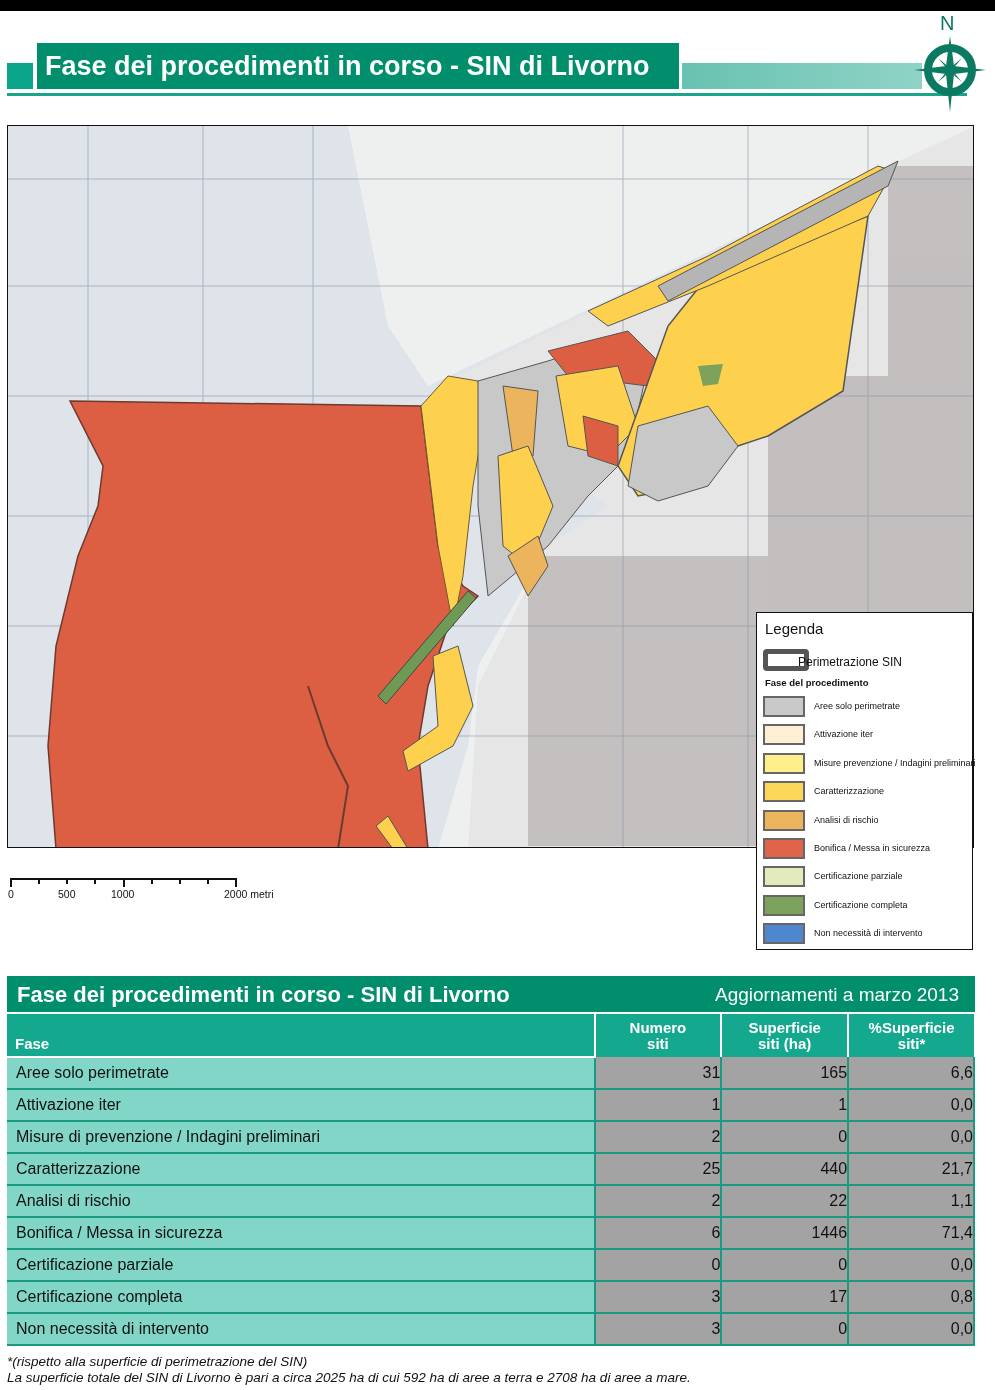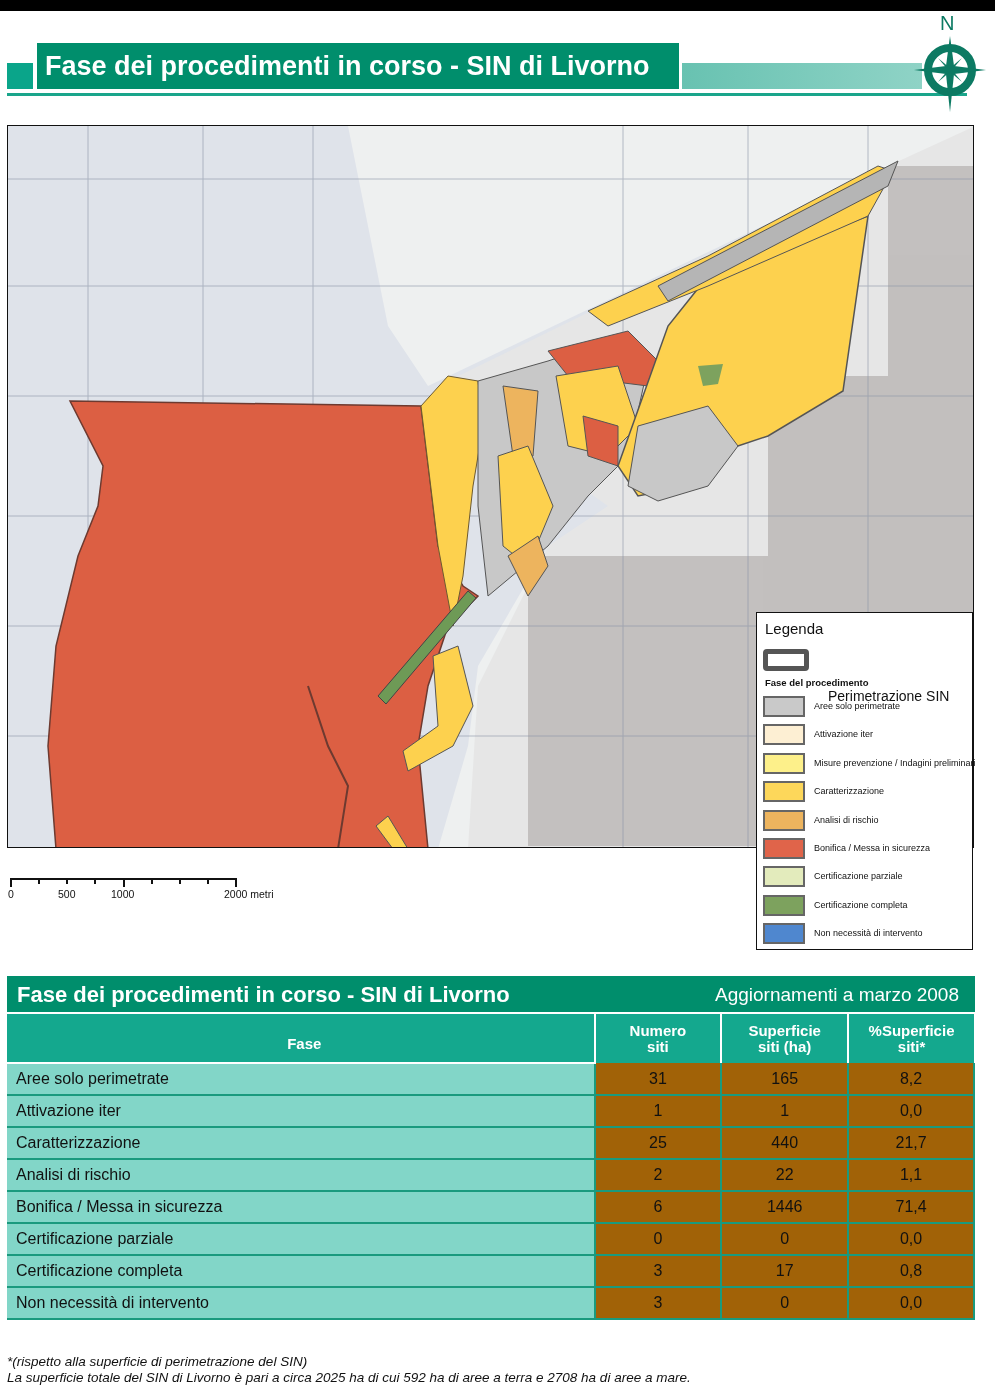--- a/index.html
+++ b/index.html
@@ -11,40 +11,40 @@
   .hdr-line{position:absolute;left:7px;top:93px;width:960px;height:3px;background:#1aa58b;}
   .compass{position:absolute;left:910px;top:12px;width:80px;height:102px;}
   .compass-n{position:absolute;left:30px;top:0;font-size:20px;color:#0c7a63;font-family:"Liberation Sans",sans-serif;}
 
   .map{position:absolute;left:7px;top:125px;width:967px;height:723px;border:1px solid #111;box-sizing:border-box;overflow:hidden;background:#dfe3ea;}
   .map svg{position:absolute;left:0;top:0;}
 
   .legend{position:absolute;left:756px;top:612px;width:217px;height:338px;background:#fff;border:1px solid #111;box-sizing:border-box;}
   .legend-title{position:absolute;left:8px;top:7px;font-size:15px;color:#111;}
   .legend-sin{position:absolute;left:6px;top:36px;width:46px;height:22px;border:5px solid #555;border-radius:4px;box-sizing:border-box;background:#fff;}
-  .legend-sin-lbl{position:absolute;left:71px;top:42px;font-size:14px;margin-top:33px;}
+  .legend-sin-lbl{position:absolute;left:41px;top:42px;font-size:12px;}
   .legend-sub{position:absolute;left:8px;top:64px;font-size:9.5px;font-weight:bold;}
   .legend-item{position:absolute;left:6px;width:205px;height:22px;}
   .legend-sw{position:absolute;left:0;top:0;width:42px;height:21px;border:2px solid #666;box-sizing:border-box;}
   .legend-lbl{position:absolute;left:51px;top:5px;font-size:9px;white-space:nowrap;}
 
   .scale{position:absolute;left:10px;top:874px;width:280px;height:30px;}
   .scale-bar{position:absolute;left:0;top:4px;width:226px;height:2px;background:#111;}
   .tick{position:absolute;top:4px;width:2px;background:#111;}
   .scale-lbl{position:absolute;top:14px;font-size:10.5px;}
 
   .tbl-title{position:absolute;left:7px;top:976px;width:968px;height:36px;background:#008e6c;color:#fff;}
   .tbl-title .t{position:absolute;left:10px;top:6px;font-size:22px;font-weight:bold;}
   .tbl-title .d{position:absolute;right:16px;top:8px;font-size:19px;}
   table{position:absolute;left:7px;top:1014px;width:968px;border-collapse:collapse;}
   th{background:#14a88e;color:#fff;font-weight:bold;font-size:15px;height:38px;padding:0;line-height:16px;}
-  th.fase{text-align:center;vertical-align:bottom;padding-left:8px;padding-bottom:10px;}
+  th.fase{text-align:left;vertical-align:bottom;padding-left:8px;padding-bottom:4px;}
   td{height:30px;border-bottom:2px solid #1a9a7e;font-size:16px;padding:0;}
   td.lbl{background:#82d6c8;padding-left:9px;color:#111;border-right:2px solid #1a9a7e;border-top:2px solid #fff;}
-  td.num{text-align:center;background:#a16207;border-right:2px solid #1a9a7e;}
+  td.num{text-align:right;background:#a3a3a3;border-right:2px solid #1a9a7e;}
   th.c{border-left:2px solid #fff;}
   .note{position:absolute;left:7px;font-size:13.5px;font-style:italic;color:#111;}
 </style>
 </head>
 <body>
 
 <div class="topbar"></div>
 <div class="hdr-sq"></div>
 <div class="hdr-title">Fase dei procedimenti in corso - SIN di Livorno</div>
 <div class="hdr-strip"></div>
@@ -177,43 +177,49 @@
   <div class="tick" style="left:197px;height:6px;"></div>
   <div class="tick" style="left:225px;height:9px;"></div>
   <span class="scale-lbl" style="left:-2px">0</span>
   <span class="scale-lbl" style="left:48px">500</span>
   <span class="scale-lbl" style="left:101px">1000</span>
   <span class="scale-lbl" style="left:214px">2000 metri</span>
 </div>
 
 <div class="tbl-title">
   <span class="t">Fase dei procedimenti in corso - SIN di Livorno</span>
-  <span class="d">Aggiornamenti a marzo 2008</span>
+  <span class="d">Aggiornamenti a marzo 2013</span>
 </div>
 
 <table>
   <thead>
     <tr>
       <th class="fase" style="width:580px"><span>Fase</span></th>
       <th class="c" style="width:125px"><span>Numero</span><br><span>siti</span></th>
       <th class="c" style="width:125px"><span>Superficie</span><br><span>siti (ha)</span></th>
       <th class="c" style="width:125px"><span>%Superficie</span><br><span>siti*</span></th>
     </tr>
   </thead>
   <tbody id="tbody">
       <tr>
         <td class="lbl">Aree solo perimetrate</td>
         <td class="num">31</td>
         <td class="num">165</td>
-        <td class="num">8,2</td>
+        <td class="num">6,6</td>
       </tr>
       <tr>
         <td class="lbl">Attivazione iter</td>
         <td class="num">1</td>
         <td class="num">1</td>
+        <td class="num">0,0</td>
+      </tr>
+      <tr>
+        <td class="lbl">Misure di prevenzione / Indagini preliminari</td>
+        <td class="num">2</td>
+        <td class="num">0</td>
         <td class="num">0,0</td>
       </tr>
       <tr>
         <td class="lbl">Caratterizzazione</td>
         <td class="num">25</td>
         <td class="num">440</td>
         <td class="num">21,7</td>
       </tr>
       <tr>
         <td class="lbl">Analisi di rischio</td>

